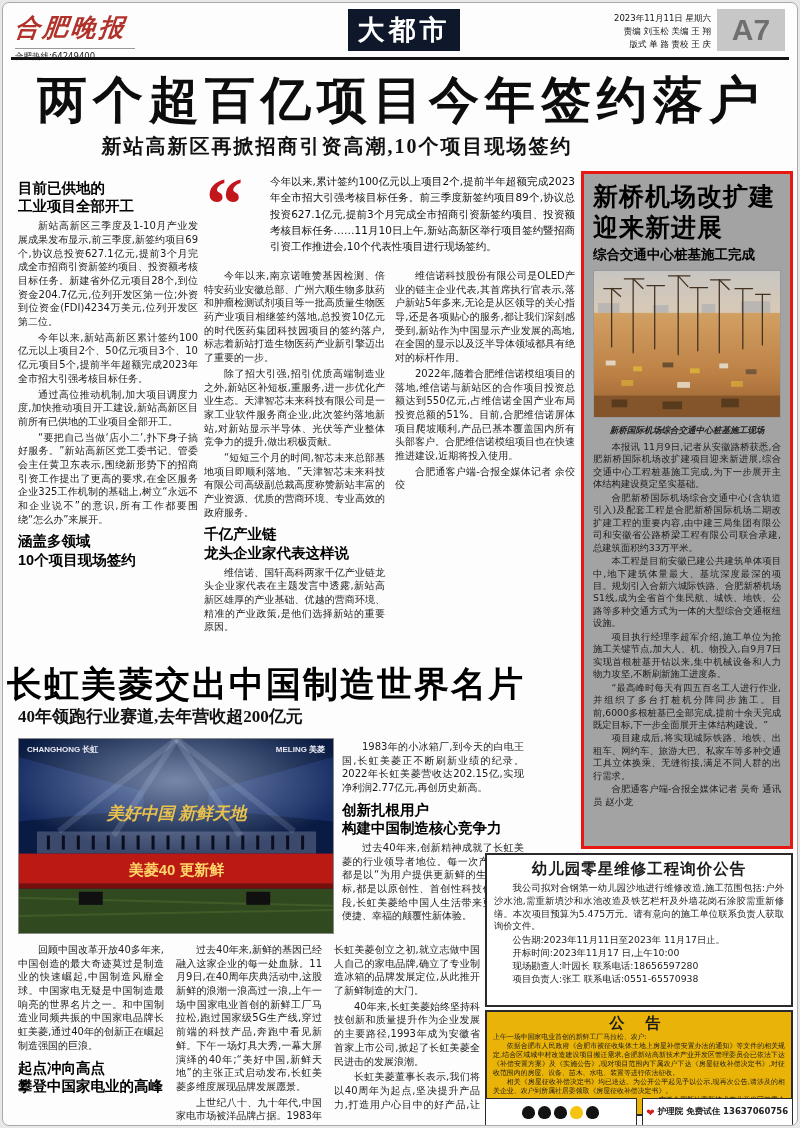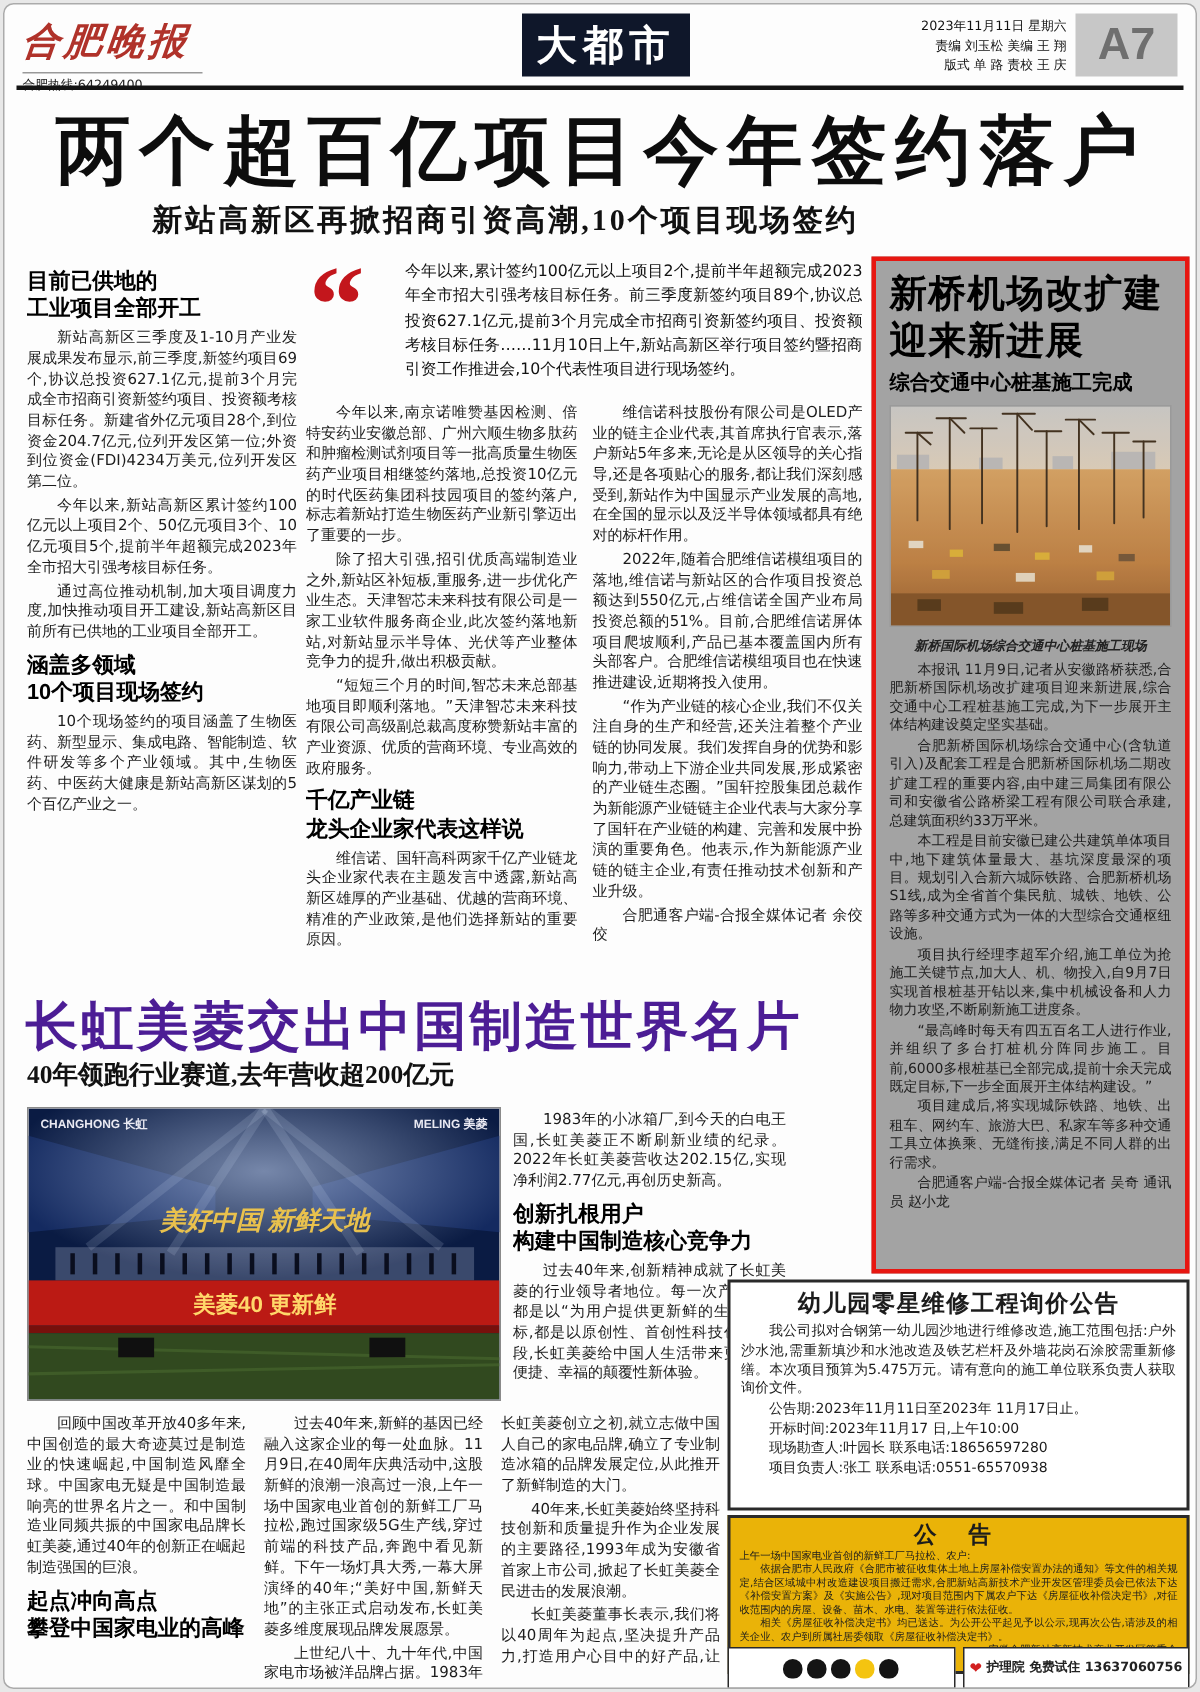--- a/index.html
+++ b/index.html
@@ -42,22 +42,22 @@
   .redbox{left:578px;top:168px;width:212px;height:678px;border:3px solid #e71711;background:#a3a3a3;
         padding:7px 9px;box-sizing:border-box;overflow:hidden;}
   .air-title{font-size:25px;font-weight:bold;line-height:1.22;letter-spacing:1px;color:#000;
         font-family:"Liberation Sans",sans-serif;}
   .air-sub{font-size:13.5px;font-weight:bold;margin-top:4px;color:#000;}
   .air-photo{margin-top:6px;width:188px;height:148px;border:1px solid #9a9a9a;box-sizing:border-box;}
   .air-cap{font-size:8.6px;font-weight:bold;font-style:italic;text-align:center;margin:3px 0 4px 0;color:#222;}
   .air-body{font-size:9.3px;line-height:1.34;text-align:justify;}
   .air-body p{margin:0 0 1px 0;text-indent:2em;}
   
-  .ml-head{left:14px;top:658px;width:560px;font-family:"Liberation Serif",serif;font-weight:bold;
-        font-size:35px;letter-spacing:2px;color:#4c1d95;}
+  .ml-head{left:4px;top:658px;width:560px;font-family:"Liberation Serif",serif;font-weight:bold;
+        font-size:35px;letter-spacing:2px;color:#000000;}
   .ml-sub{left:15px;top:702px;width:560px;font-family:"Liberation Serif",serif;font-weight:bold;
         font-size:17px;color:#111;}
   .ml-photo{left:15px;top:735px;width:316px;height:196px;border:1px solid #8a8a8a;box-sizing:border-box;}
   .ml-side{left:339px;top:737px;width:182px;height:196px;}
   .ml-below{left:15px;top:940px;width:462px;height:180px;column-count:3;column-gap:12px;}
   
   .n1{left:482px;top:850px;width:308px;height:154px;border:2px solid #2a2a2a;background:#fff;
         padding:4px 7px;box-sizing:border-box;overflow:hidden;}
   .n1 .ntitle{text-align:center;font-size:15.5px;font-weight:bold;letter-spacing:1px;}
   .n1 .nbody{font-size:9.3px;line-height:1.38;text-align:justify;margin-top:2px;}
@@ -99,43 +99,42 @@
 
   <div class="abs lead-head">两个超百亿项目今年签约落户</div>
   <div class="abs lead-sub">新站高新区再掀招商引资高潮,10个项目现场签约</div>
 
   <div class="abs col c1">
     <div class="subhead prelines">目前已供地的
 工业项目全部开工</div>
     <p>新站高新区三季度及1-10月产业发展成果发布显示,前三季度,新签约项目69个,协议总投资627.1亿元,提前3个月完成全市招商引资新签约项目、投资额考核目标任务。新建省外亿元项目28个,到位资金204.7亿元,位列开发区第一位;外资到位资金(FDI)4234万美元,位列开发区第二位。</p>
     <p>今年以来,新站高新区累计签约100亿元以上项目2个、50亿元项目3个、10亿元项目5个,提前半年超额完成2023年全市招大引强考核目标任务。</p>
     <p>通过高位推动机制,加大项目调度力度,加快推动项目开工建设,新站高新区目前所有已供地的工业项目全部开工。</p>
+    <p>“要把自己当做‘店小二’,扑下身子搞好服务。”新站高新区党工委书记、管委会主任黄卫东表示,围绕新形势下的招商引资工作提出了更高的要求,在全区服务企业325工作机制的基础上,树立“永远不和企业说不”的意识,所有工作都要围绕“怎么办”来展开。</p>
     <div class="subhead prelines">涵盖多领域
 10个项目现场签约</div>
-    <p>10个现场签约的项目涵盖了生物医药、新型显示、集成电路、智能制造、软件研发等多个产业领域。其中,生物医药、中医药大健康是新站高新区谋划的5个百亿产业之一。</p>
   </div>
 
   <div class="abs quotewrap">
     <div class="qmark">“</div>
     <div class="qtext">今年以来,累计签约100亿元以上项目2个,提前半年超额完成2023年全市招大引强考核目标任务。前三季度新签约项目89个,协议总投资627.1亿元,提前3个月完成全市招商引资新签约项目、投资额考核目标任务……11月10日上午,新站高新区举行项目签约暨招商引资工作推进会,10个代表性项目进行现场签约。</div>
   </div>
 
   <div class="abs col c2">
     <p>今年以来,南京诺唯赞基因检测、倍特安药业安徽总部、广州六顺生物多肽药和肿瘤检测试剂项目等一批高质量生物医药产业项目相继签约落地,总投资10亿元的时代医药集团科技园项目的签约落户,标志着新站打造生物医药产业新引擎迈出了重要的一步。</p>
     <p>除了招大引强,招引优质高端制造业之外,新站区补短板,重服务,进一步优化产业生态。天津智芯未来科技有限公司是一家工业软件服务商企业,此次签约落地新站,对新站显示半导体、光伏等产业整体竞争力的提升,做出积极贡献。</p>
     <p>“短短三个月的时间,智芯未来总部基地项目即顺利落地。”天津智芯未来科技有限公司高级副总裁高度称赞新站丰富的产业资源、优质的营商环境、专业高效的政府服务。</p>
     <div class="subhead prelines">千亿产业链
 龙头企业家代表这样说</div>
     <p>维信诺、国轩高科两家千亿产业链龙头企业家代表在主题发言中透露,新站高新区雄厚的产业基础、优越的营商环境、精准的产业政策,是他们选择新站的重要原因。</p>
   </div>
 
   <div class="abs col c3">
     <p>维信诺科技股份有限公司是OLED产业的链主企业代表,其首席执行官表示,落户新站5年多来,无论是从区领导的关心指导,还是各项贴心的服务,都让我们深刻感受到,新站作为中国显示产业发展的高地,在全国的显示以及泛半导体领域都具有绝对的标杆作用。</p>
     <p>2022年,随着合肥维信诺模组项目的落地,维信诺与新站区的合作项目投资总额达到550亿元,占维信诺全国产业布局投资总额的51%。目前,合肥维信诺屏体项目爬坡顺利,产品已基本覆盖国内所有头部客户。合肥维信诺模组项目也在快速推进建设,近期将投入使用。</p>
-    <p>“作为产业链的核心企业,我们不仅关注自身的生产和经营,还关注着整个产业链的协同发展。我们发挥自身的优势和影响力,带动上下游企业共同发展,形成紧密的产业链生态圈。”国轩控股集团总裁作为新能源产业链链主企业代表与大家分享了国轩在产业链的构建、完善和发展中扮演的重要角色。他表示,作为新能源产业链的链主企业,有责任推动技术创新和产业升级。</p>
     <p class="byline">合肥通客户端-合报全媒体记者 余佼佼</p>
   </div>
 
   <div class="abs redbox">
     <div class="air-title prelines">新桥机场改扩建
 迎来新进展</div>
     <div class="air-sub">综合交通中心桩基施工完成</div>
 
     <svg class="air-photo" viewBox="0 0 190 150" preserveAspectRatio="none">
       <defs>

